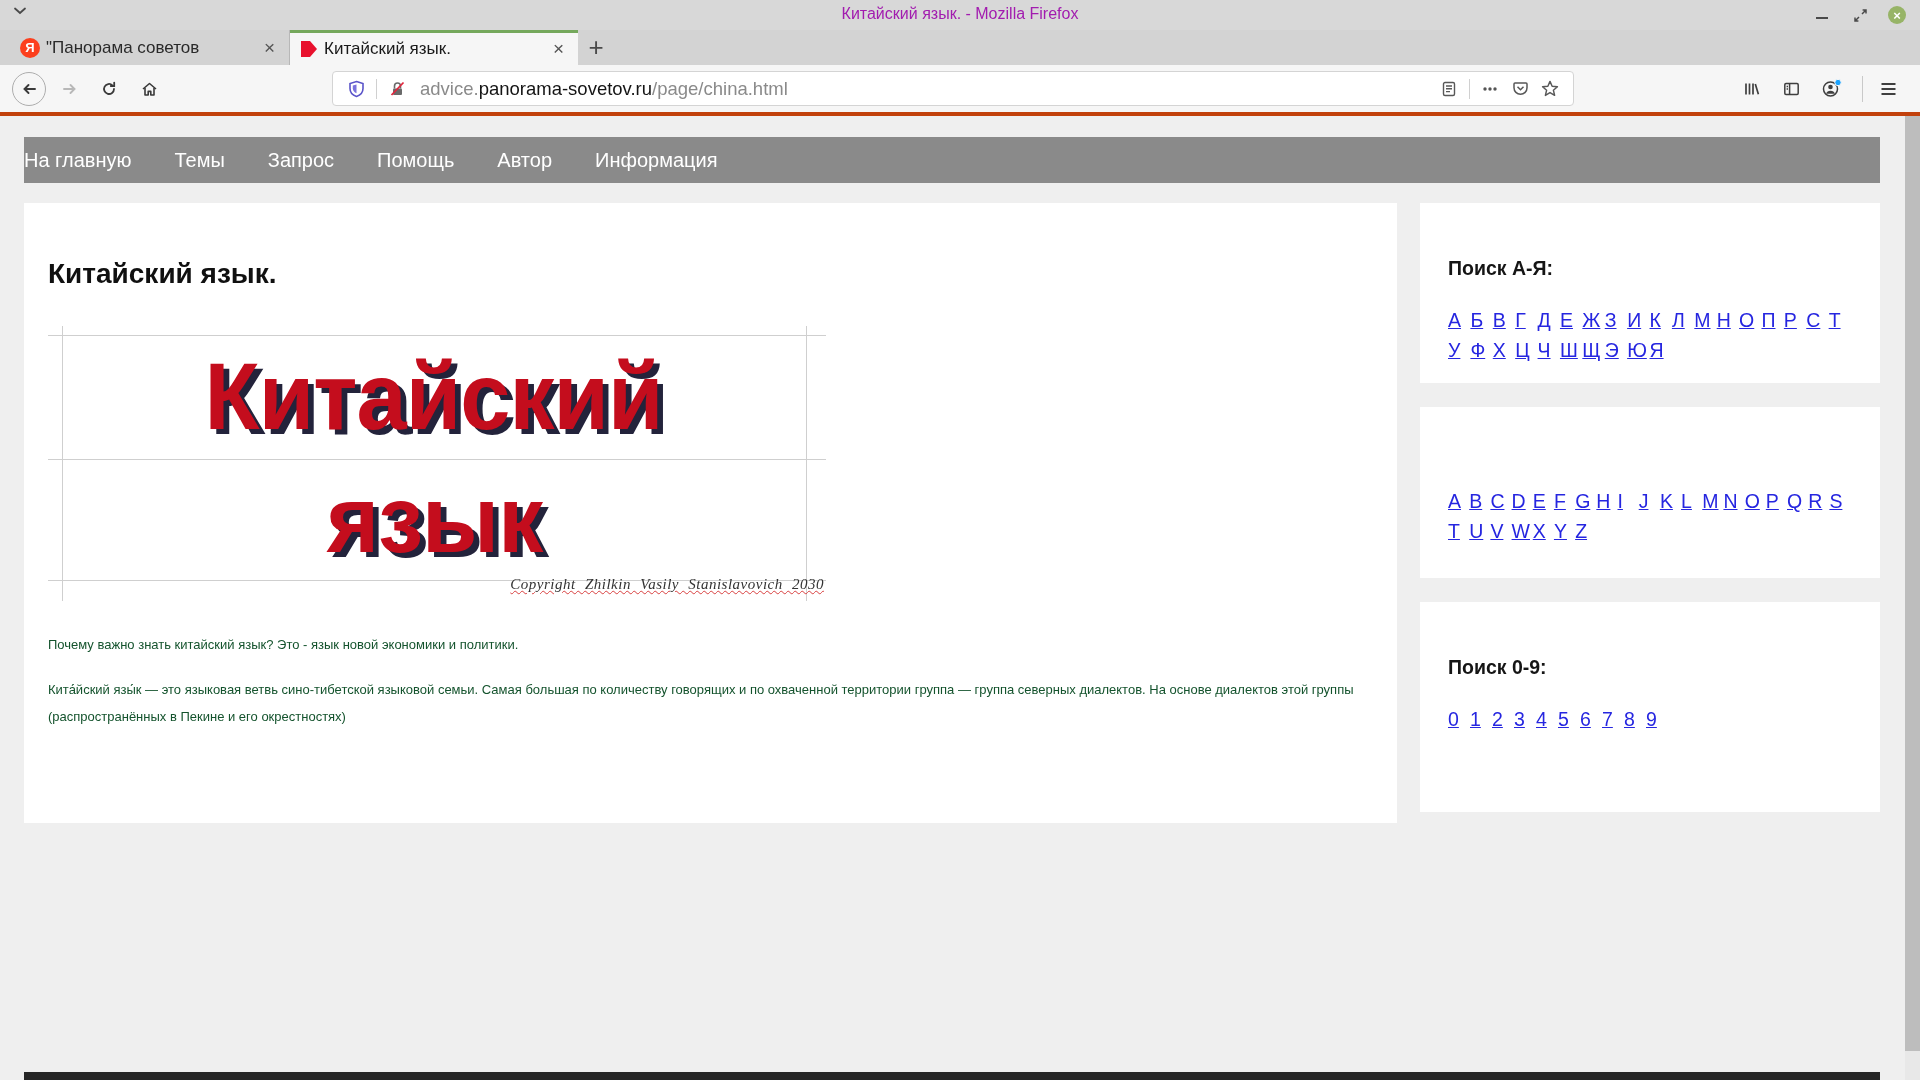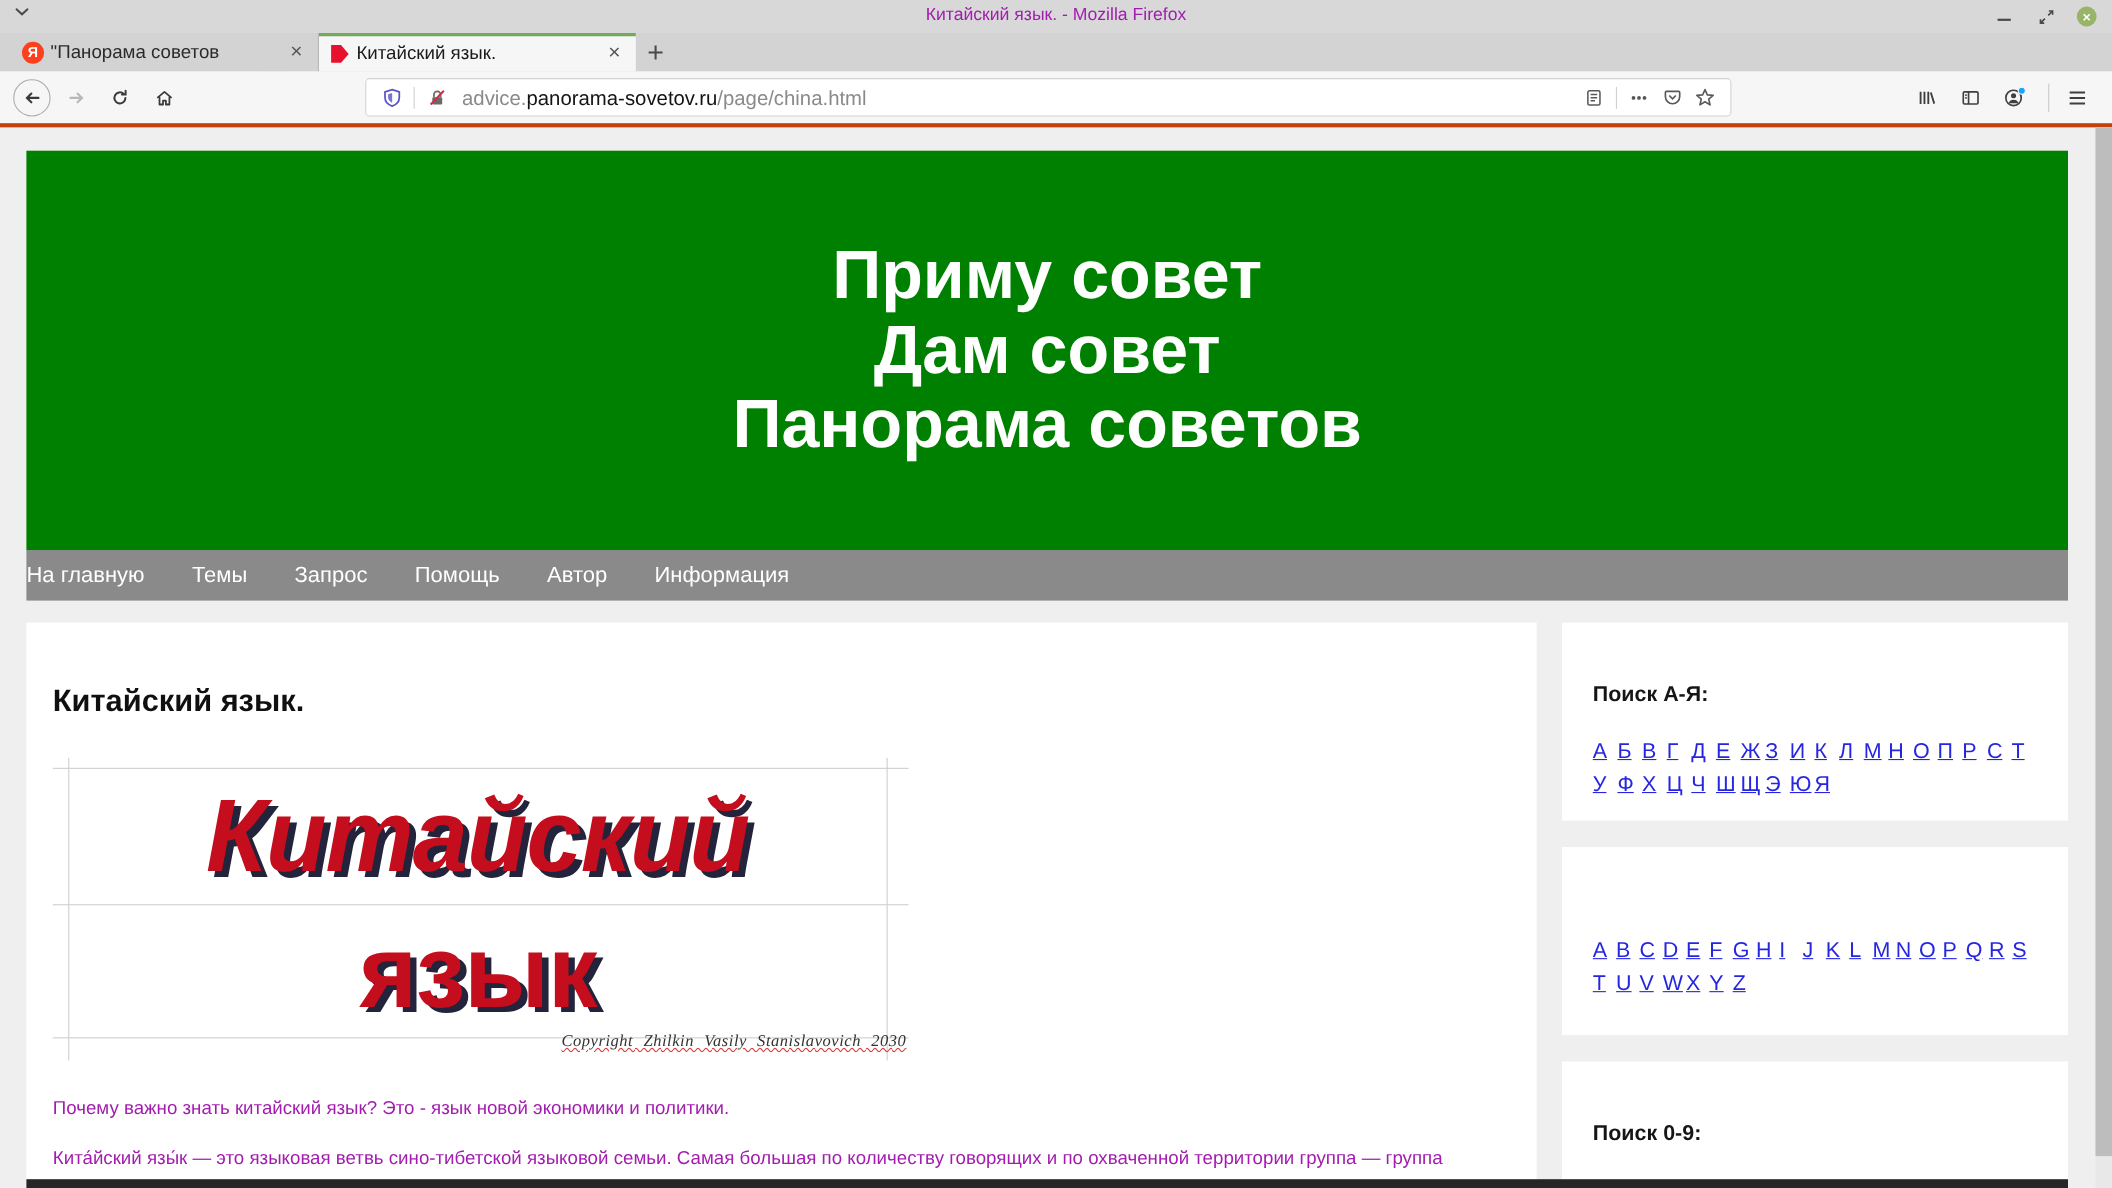--- a/index.html
+++ b/index.html
@@ -70,21 +70,21 @@
   .gl { position:absolute; background:#cfcfcf; }
   .gl-h { left:0; width:100%; height:1px; }
   .gl-v { top:0; height:100%; width:1px; }
   .hero-band { position:absolute; left:14px; width:744px; display:flex; align-items:center; justify-content:center; }
   .hero-word { font-weight:bold; font-size:94px; color:#c40d1d; text-shadow:6px 5px 0 #23233b;
     letter-spacing:-1px; transform:scaleX(.96); white-space:nowrap; }
   .hero-copyright { position:absolute; right:2px; top:250px; font-family:"Liberation Serif",serif;
     font-style:italic; font-size:15px; color:#333; letter-spacing:.5px; word-spacing:5px;
     text-decoration:underline; text-decoration-style:wavy; text-decoration-color:#d84040;
     text-decoration-thickness:1px; }
-  .para { margin:30px 0 0; font-size:17px; line-height:27px; color:#a21caf; max-width:1325px; }
+  .para { margin:30px 0 0; font-size:13px; line-height:27px; color:#14532d; max-width:1325px; }
   .para + .para { margin-top:18px; }
 
   
   .sidebar-col { width:460px; display:flex; flex-direction:column; gap:24px; }
   .side-card { background:#fff; padding:54px 28px 0; }
   .side-card-1 { height:180px; }
   .side-card-2 { height:171px; }
   .side-card-3 { height:210px; }
   .side-title { margin:0; font-size:19.5px; font-weight:bold; color:#151515; }
   .side-links { margin-top:26px; line-height:29px; }
@@ -234,25 +234,20 @@
       <svg width="17" height="14" viewBox="0 0 17 14" stroke="#3f3f3f" stroke-width="1.8" fill="none">
         <path d="M1.5 2 H15.5 M1.5 7 H15.5 M1.5 12 H15.5"></path>
       </svg>
     </span>
   </div>
 </div>
 
 <div class="page">
   <div class="page-inner">
 
-    <div class="banner">
-      <div class="banner-line">Приму совет</div>
-      <div class="banner-line">Дам совет</div>
-      <div class="banner-line">Панорама советов</div>
-    </div>
 
     <div class="menubar">
         <a class="menu-item">На главную</a>
         <a class="menu-item">Темы</a>
         <a class="menu-item">Запрос</a>
         <a class="menu-item">Помощь</a>
         <a class="menu-item">Автор</a>
         <a class="menu-item">Информация</a>
       </div>
 
@@ -260,21 +255,21 @@
 
       <div class="main-card">
         <h1 class="article-title">Китайский язык.</h1>
 
         <div class="hero">
           <span class="gl gl-h" style="top:9px"></span>
           <span class="gl gl-h" style="top:133px"></span>
           <span class="gl gl-h" style="top:254px"></span>
           <span class="gl gl-v" style="left:14px"></span>
           <span class="gl gl-v" style="left:758px"></span>
-          <div class="hero-band" style="top:9px; height:124px;font-style:italic;">
+          <div class="hero-band" style="top:9px; height:124px;">
             <span class="hero-word">Китайский</span>
           </div>
           <div class="hero-band" style="top:133px; height:121px;">
             <span class="hero-word">язык</span>
           </div>
           <span class="hero-copyright">Copyright Zhilkin Vasily Stanislavovich 2030</span>
         </div>
 
         <p class="para">Почему важно знать китайский язык? Это - язык новой экономики и политики.</p>
         <p class="para">Кита́йский язы́к — это языковая ветвь сино-тибетской языковой семьи. Самая большая по количеству говорящих и по охваченной территории группа — группа северных диалектов. На основе диалектов этой группы (распространённых в Пекине и его окрестностях)</p>

